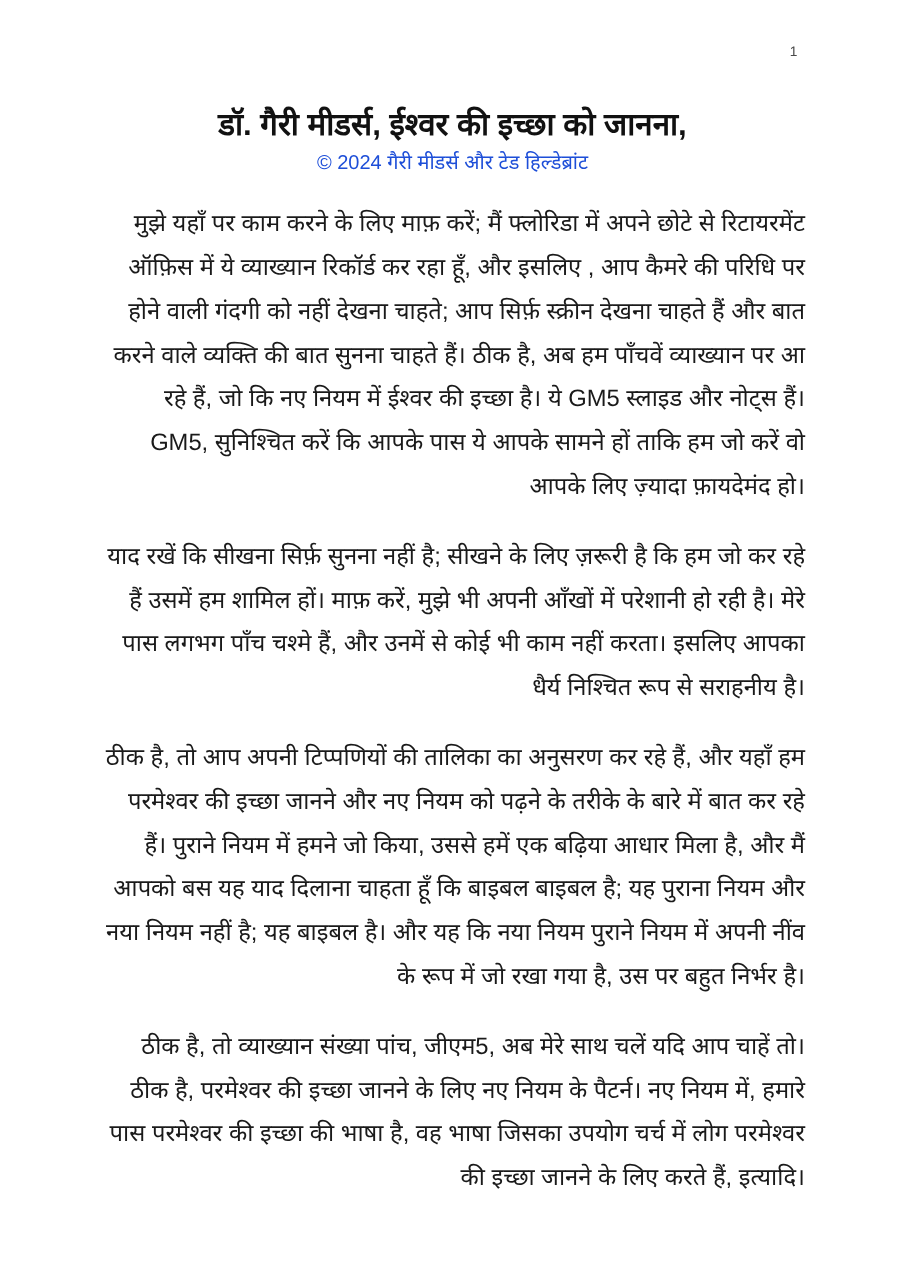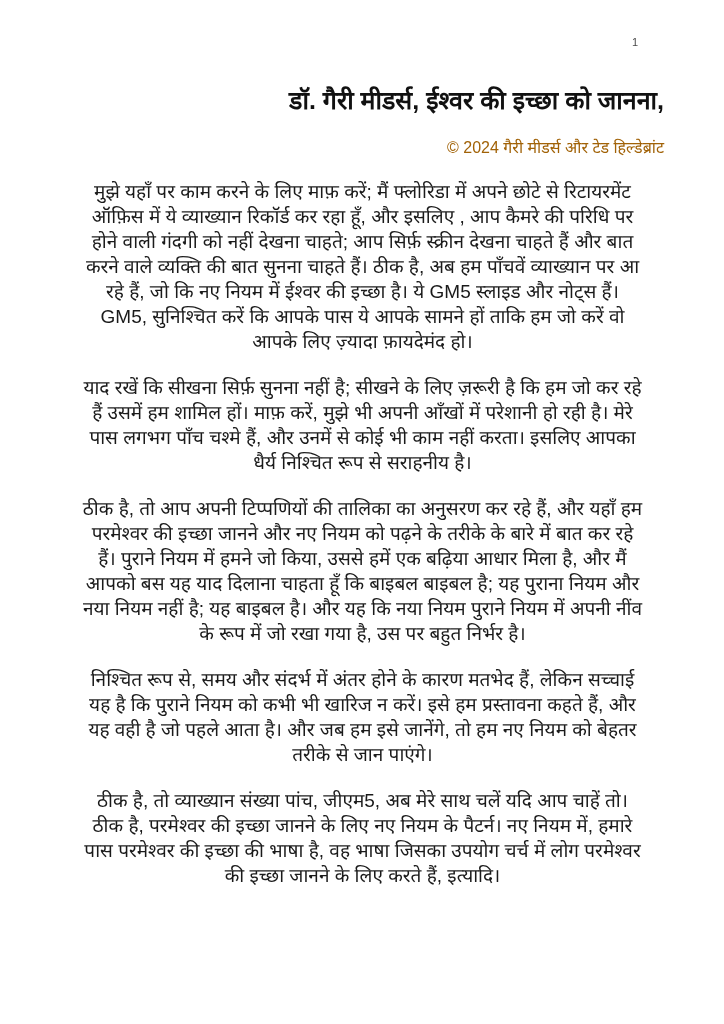--- a/index.html
+++ b/index.html
@@ -21,50 +21,50 @@
   .page-number {
     position: absolute;
     top: 36px;
     right: 86px;
     font-size: 11px;
     line-height: 13px;
     color: #4a4a4a;
   }
   .title-block {
     margin-top: 84px;
-    text-align: right;
+    text-align: center;
     padding: 0 60px;
   }
   .title {
     margin: 0;
     font-size: 25px;
     font-weight: bold;
     line-height: 33px;
     color: #111111;
   }
   .title-line {
     display: block;
     white-space: nowrap;
   }
   .copyright {
-    margin-top: 20px;
+    margin-top: 3px;
     font-size: 16px;
     line-height: 21px;
     font-weight: normal;
-    color: #a16207;
+    color: #1d4ed8;
   }
   .body-text {
     margin: 21px 80px 0 81px;
     width: 563px;
   }
   .body-text p {
     margin: 0 0 21px 0;
     font-size: 19px;
-    line-height: 25px;
-    text-align: center;
+    line-height: 35px;
+    text-align: right;
     color: #1a1a1a;
   }
 </style>
 </head>
 <body>
 
 <div class="page">
 
   <div class="page-number">1</div>
 
@@ -72,17 +72,16 @@
     <h1 class="title">
       <span class="title-line">डॉ. गैरी मीडर्स, ईश्वर की इच्छा को जानना,</span>
     </h1>
     <div class="copyright">© 2024 गैरी मीडर्स और टेड हिल्डेब्रांट</div>
   </header>
 
   <main class="body-text">
     <p>मुझे यहाँ पर काम करने के लिए माफ़ करें; मैं फ्लोरिडा में अपने छोटे से रिटायरमेंट ऑफ़िस में ये व्याख्यान रिकॉर्ड कर रहा हूँ, और इसलिए , आप कैमरे की परिधि पर होने वाली गंदगी को नहीं देखना चाहते; आप सिर्फ़ स्क्रीन देखना चाहते हैं और बात करने वाले व्यक्ति की बात सुनना चाहते हैं। ठीक है, अब हम पाँचवें व्याख्यान पर आ रहे हैं, जो कि नए नियम में ईश्वर की इच्छा है। ये GM5 स्लाइड और नोट्स हैं। GM5, सुनिश्चित करें कि आपके पास ये आपके सामने हों ताकि हम जो करें वो आपके लिए ज़्यादा फ़ायदेमंद हो।</p>
     <p>याद रखें कि सीखना सिर्फ़ सुनना नहीं है; सीखने के लिए ज़रूरी है कि हम जो कर रहे हैं उसमें हम शामिल हों। माफ़ करें, मुझे भी अपनी आँखों में परेशानी हो रही है। मेरे पास लगभग पाँच चश्मे हैं, और उनमें से कोई भी काम नहीं करता। इसलिए आपका धैर्य निश्चित रूप से सराहनीय है।</p>
     <p>ठीक है, तो आप अपनी टिप्पणियों की तालिका का अनुसरण कर रहे हैं, और यहाँ हम परमेश्वर की इच्छा जानने और नए नियम को पढ़ने के तरीके के बारे में बात कर रहे हैं। पुराने नियम में हमने जो किया, उससे हमें एक बढ़िया आधार मिला है, और मैं आपको बस यह याद दिलाना चाहता हूँ कि बाइबल बाइबल है; यह पुराना नियम और नया नियम नहीं है; यह बाइबल है। और यह कि नया नियम पुराने नियम में अपनी नींव के रूप में जो रखा गया है, उस पर बहुत निर्भर है।</p>
-    <p>निश्चित रूप से, समय और संदर्भ में अंतर होने के कारण मतभेद हैं, लेकिन सच्चाई यह है कि पुराने नियम को कभी भी खारिज न करें। इसे हम प्रस्तावना कहते हैं, और यह वही है जो पहले आता है। और जब हम इसे जानेंगे, तो हम नए नियम को बेहतर तरीके से जान पाएंगे।</p>
     <p>ठीक है, तो व्याख्यान संख्या पांच, जीएम5, अब मेरे साथ चलें यदि आप चाहें तो। ठीक है, परमेश्वर की इच्छा जानने के लिए नए नियम के पैटर्न। नए नियम में, हमारे पास परमेश्वर की इच्छा की भाषा है, वह भाषा जिसका उपयोग चर्च में लोग परमेश्वर की इच्छा जानने के लिए करते हैं, इत्यादि।</p>
   </main>
 
 </div>
 
 </body></html>

